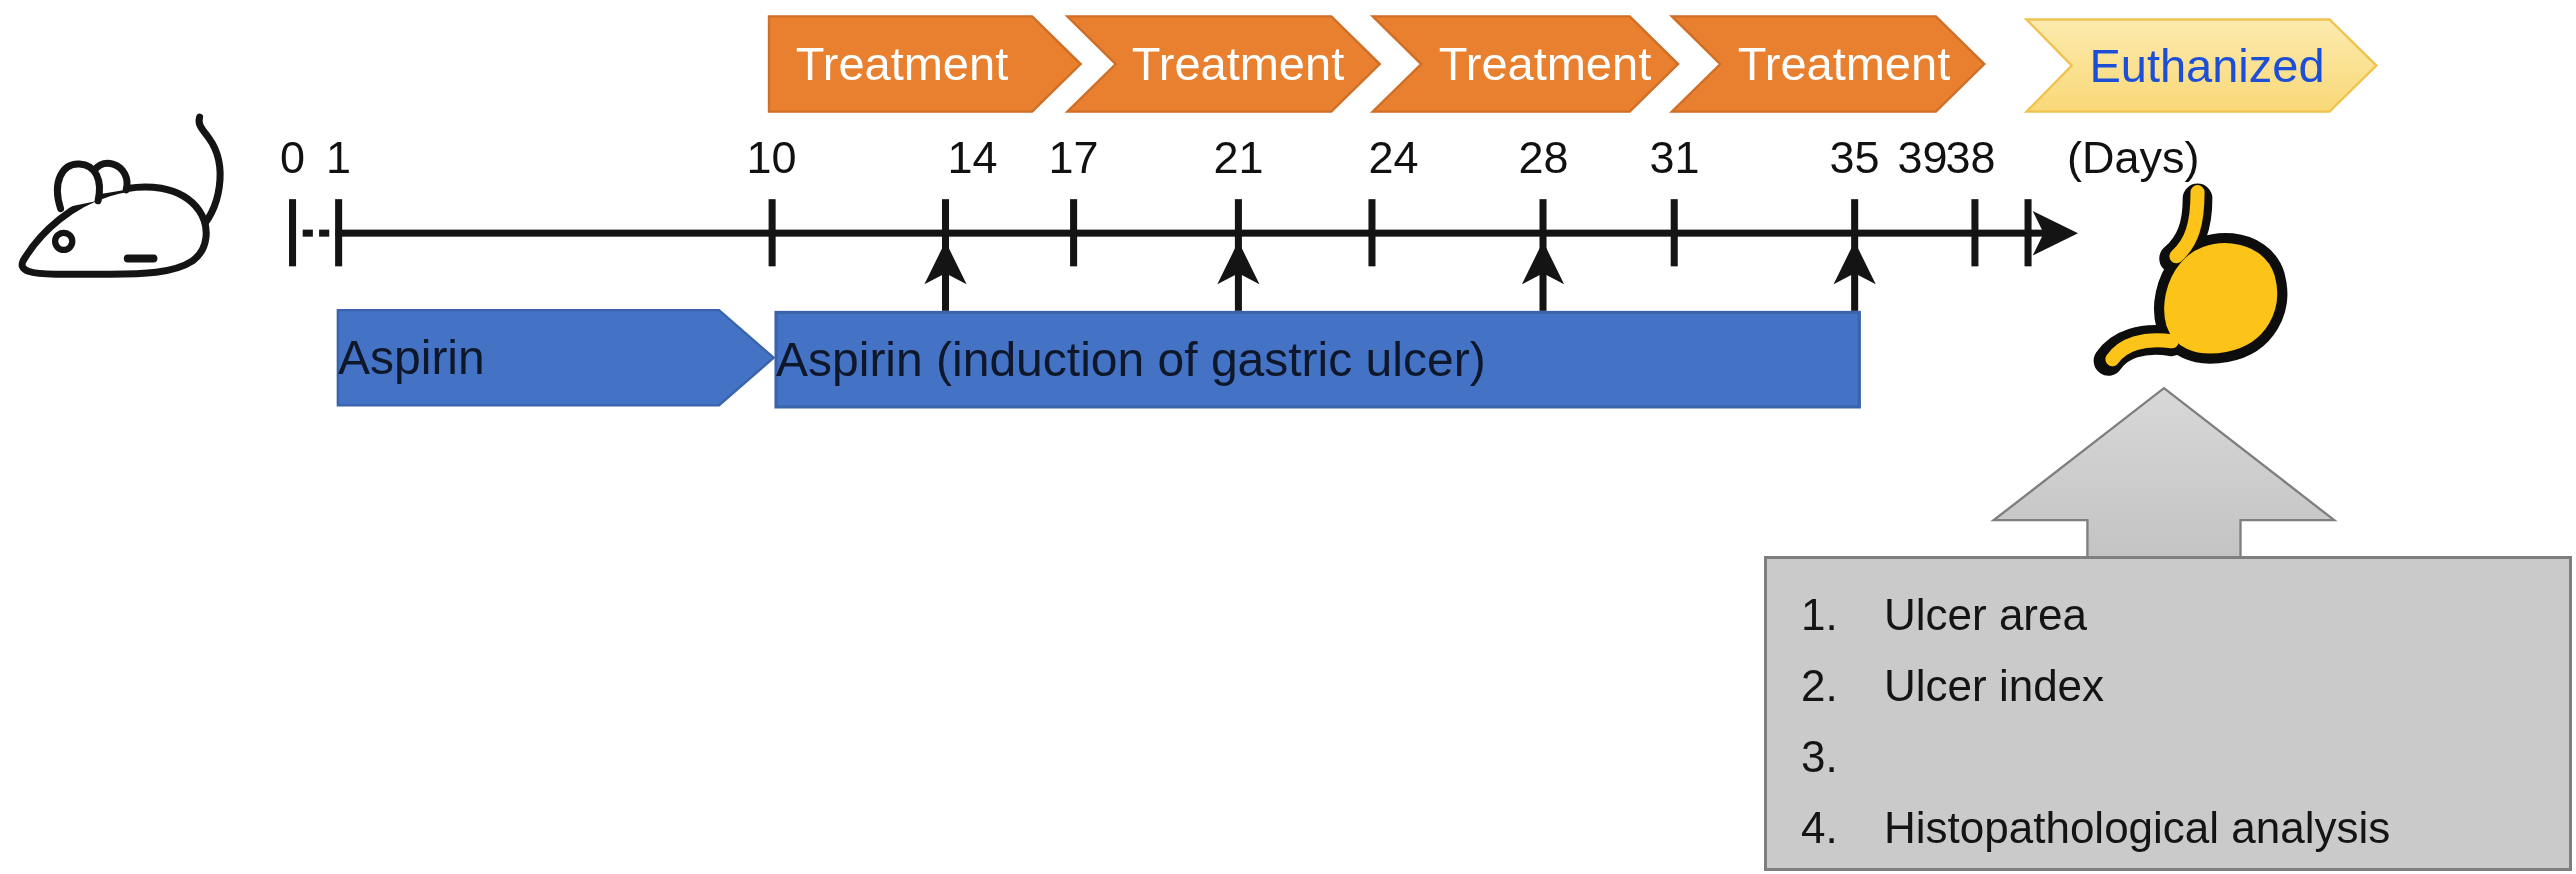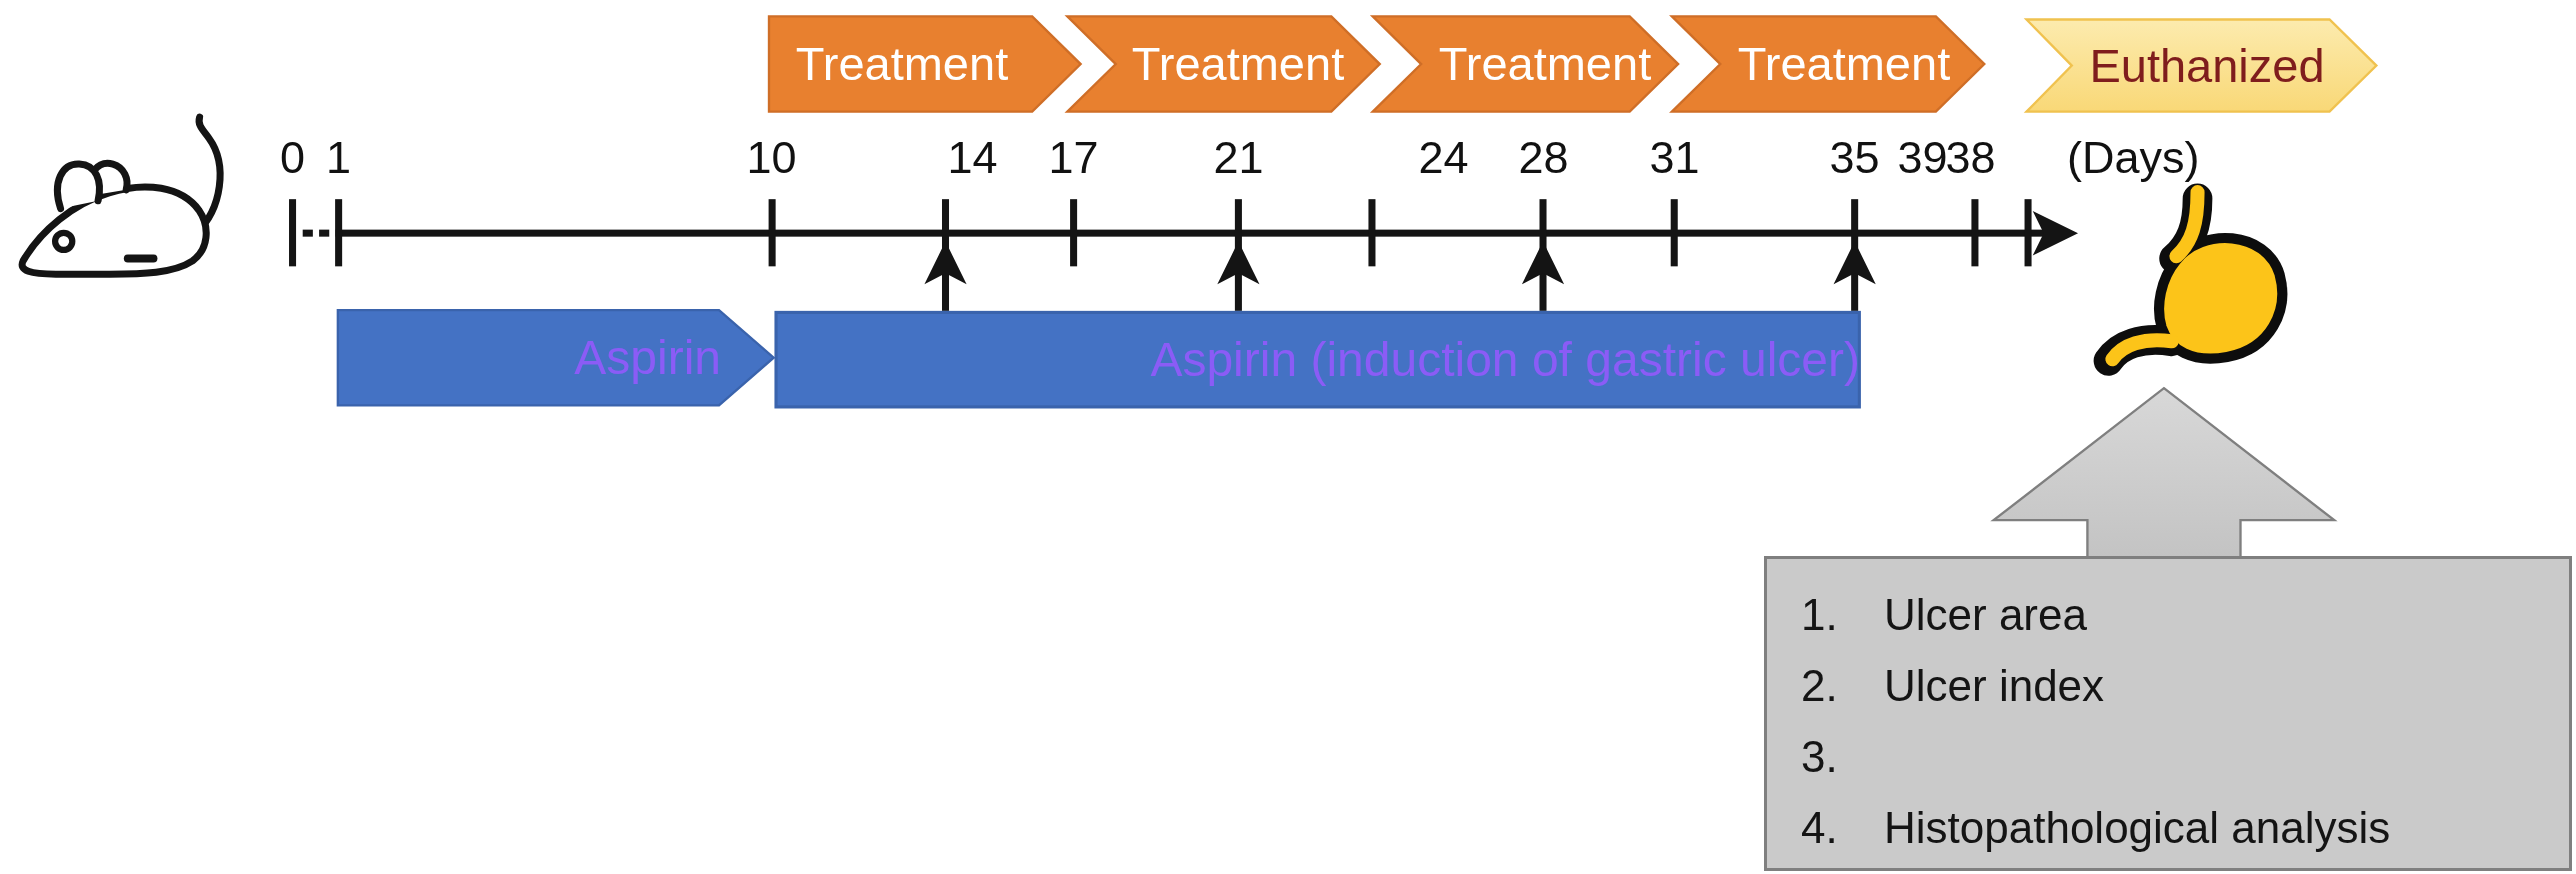--- a/index.html
+++ b/index.html
@@ -3,22 +3,22 @@
 <meta charset="utf-8">
 <style>
   html,body{margin:0;padding:0;background:#fff;}
   body{font-family:"Liberation Sans","DejaVu Sans",sans-serif;}
   #stage{position:relative;width:2576px;height:874px;background:#ffffff;overflow:hidden;}
   #shapes{position:absolute;left:0;top:0;width:2576px;height:874px;}
   .lbl{position:absolute;color:#111;white-space:nowrap;}
   .day-label{width:125px;top:130px;height:56px;line-height:56px;font-size:45px;text-align:center;}
   .unit-label{left:2067px;top:130px;height:56px;line-height:56px;font-size:45px;text-align:left;}
   .banner-label{top:36px;height:56px;line-height:56px;font-size:47px;color:#ffffff;text-align:center;}
-  .euth-label{left:2078px;top:38px;width:258px;height:56px;line-height:56px;font-size:47px;color:#7f1d1d;font-weight:500;text-align:center;}
-  .phase-label{height:59px;line-height:59px;font-size:48px;color:#8b5cf6;text-align:right;}
+  .euth-label{left:2078px;top:38px;width:258px;height:56px;line-height:56px;font-size:47px;color:#1d4ed8;font-weight:500;text-align:center;}
+  .phase-label{height:59px;line-height:59px;font-size:48px;color:#0f172a;text-align:left;}
   #aspirin-label{left:338px;top:328px;width:383px;}
   #induction-label{left:776px;top:330px;width:1084px;}
   #analysis-box{position:absolute;left:1764px;top:556px;width:808px;height:315px;
     background:#cacaca;border:3.1px solid #7f7f7f;box-sizing:border-box;
     padding:20.3px 7.8px 0 34px;}
   .analysis-row{display:flex;align-items:center;height:71px;font-size:44px;color:#141414;}
   .analysis-num{width:55px;flex:0 0 55px;}
   .analysis-text{margin-left:28px;}
 </style>
 </head>
@@ -106,21 +106,21 @@
       <path fill="none" stroke-width="18" d="M 2780,437 C 2744,432 2717,441 2704,460" stroke="#FCC419"></path>
     </g>
   </svg>
 
   <span class="lbl day-label" style="left:230px">0</span>
   <span class="lbl day-label" style="left:276px">1</span>
   <span class="lbl day-label" style="left:709px">10</span>
   <span class="lbl day-label" style="left:910px">14</span>
   <span class="lbl day-label" style="left:1011px">17</span>
   <span class="lbl day-label" style="left:1176px">21</span>
-  <span class="lbl day-label" style="left:1381px">24</span>
+  <span class="lbl day-label" style="left:1331px">24</span>
   <span class="lbl day-label" style="left:1481px">28</span>
   <span class="lbl day-label" style="left:1612px">31</span>
   <span class="lbl day-label" style="left:1792px">35</span>
   <span class="lbl day-label" style="left:1908px">38</span>
   <span class="lbl day-label" style="left:1860px">39</span>
   <span class="lbl unit-label">(Days)</span>
 
   <span class="lbl banner-label" style="left:769px;width:266px">Treatment</span>
   <span class="lbl banner-label" style="left:1109px;width:258px">Treatment</span>
   <span class="lbl banner-label" style="left:1416px;width:258px">Treatment</span>

